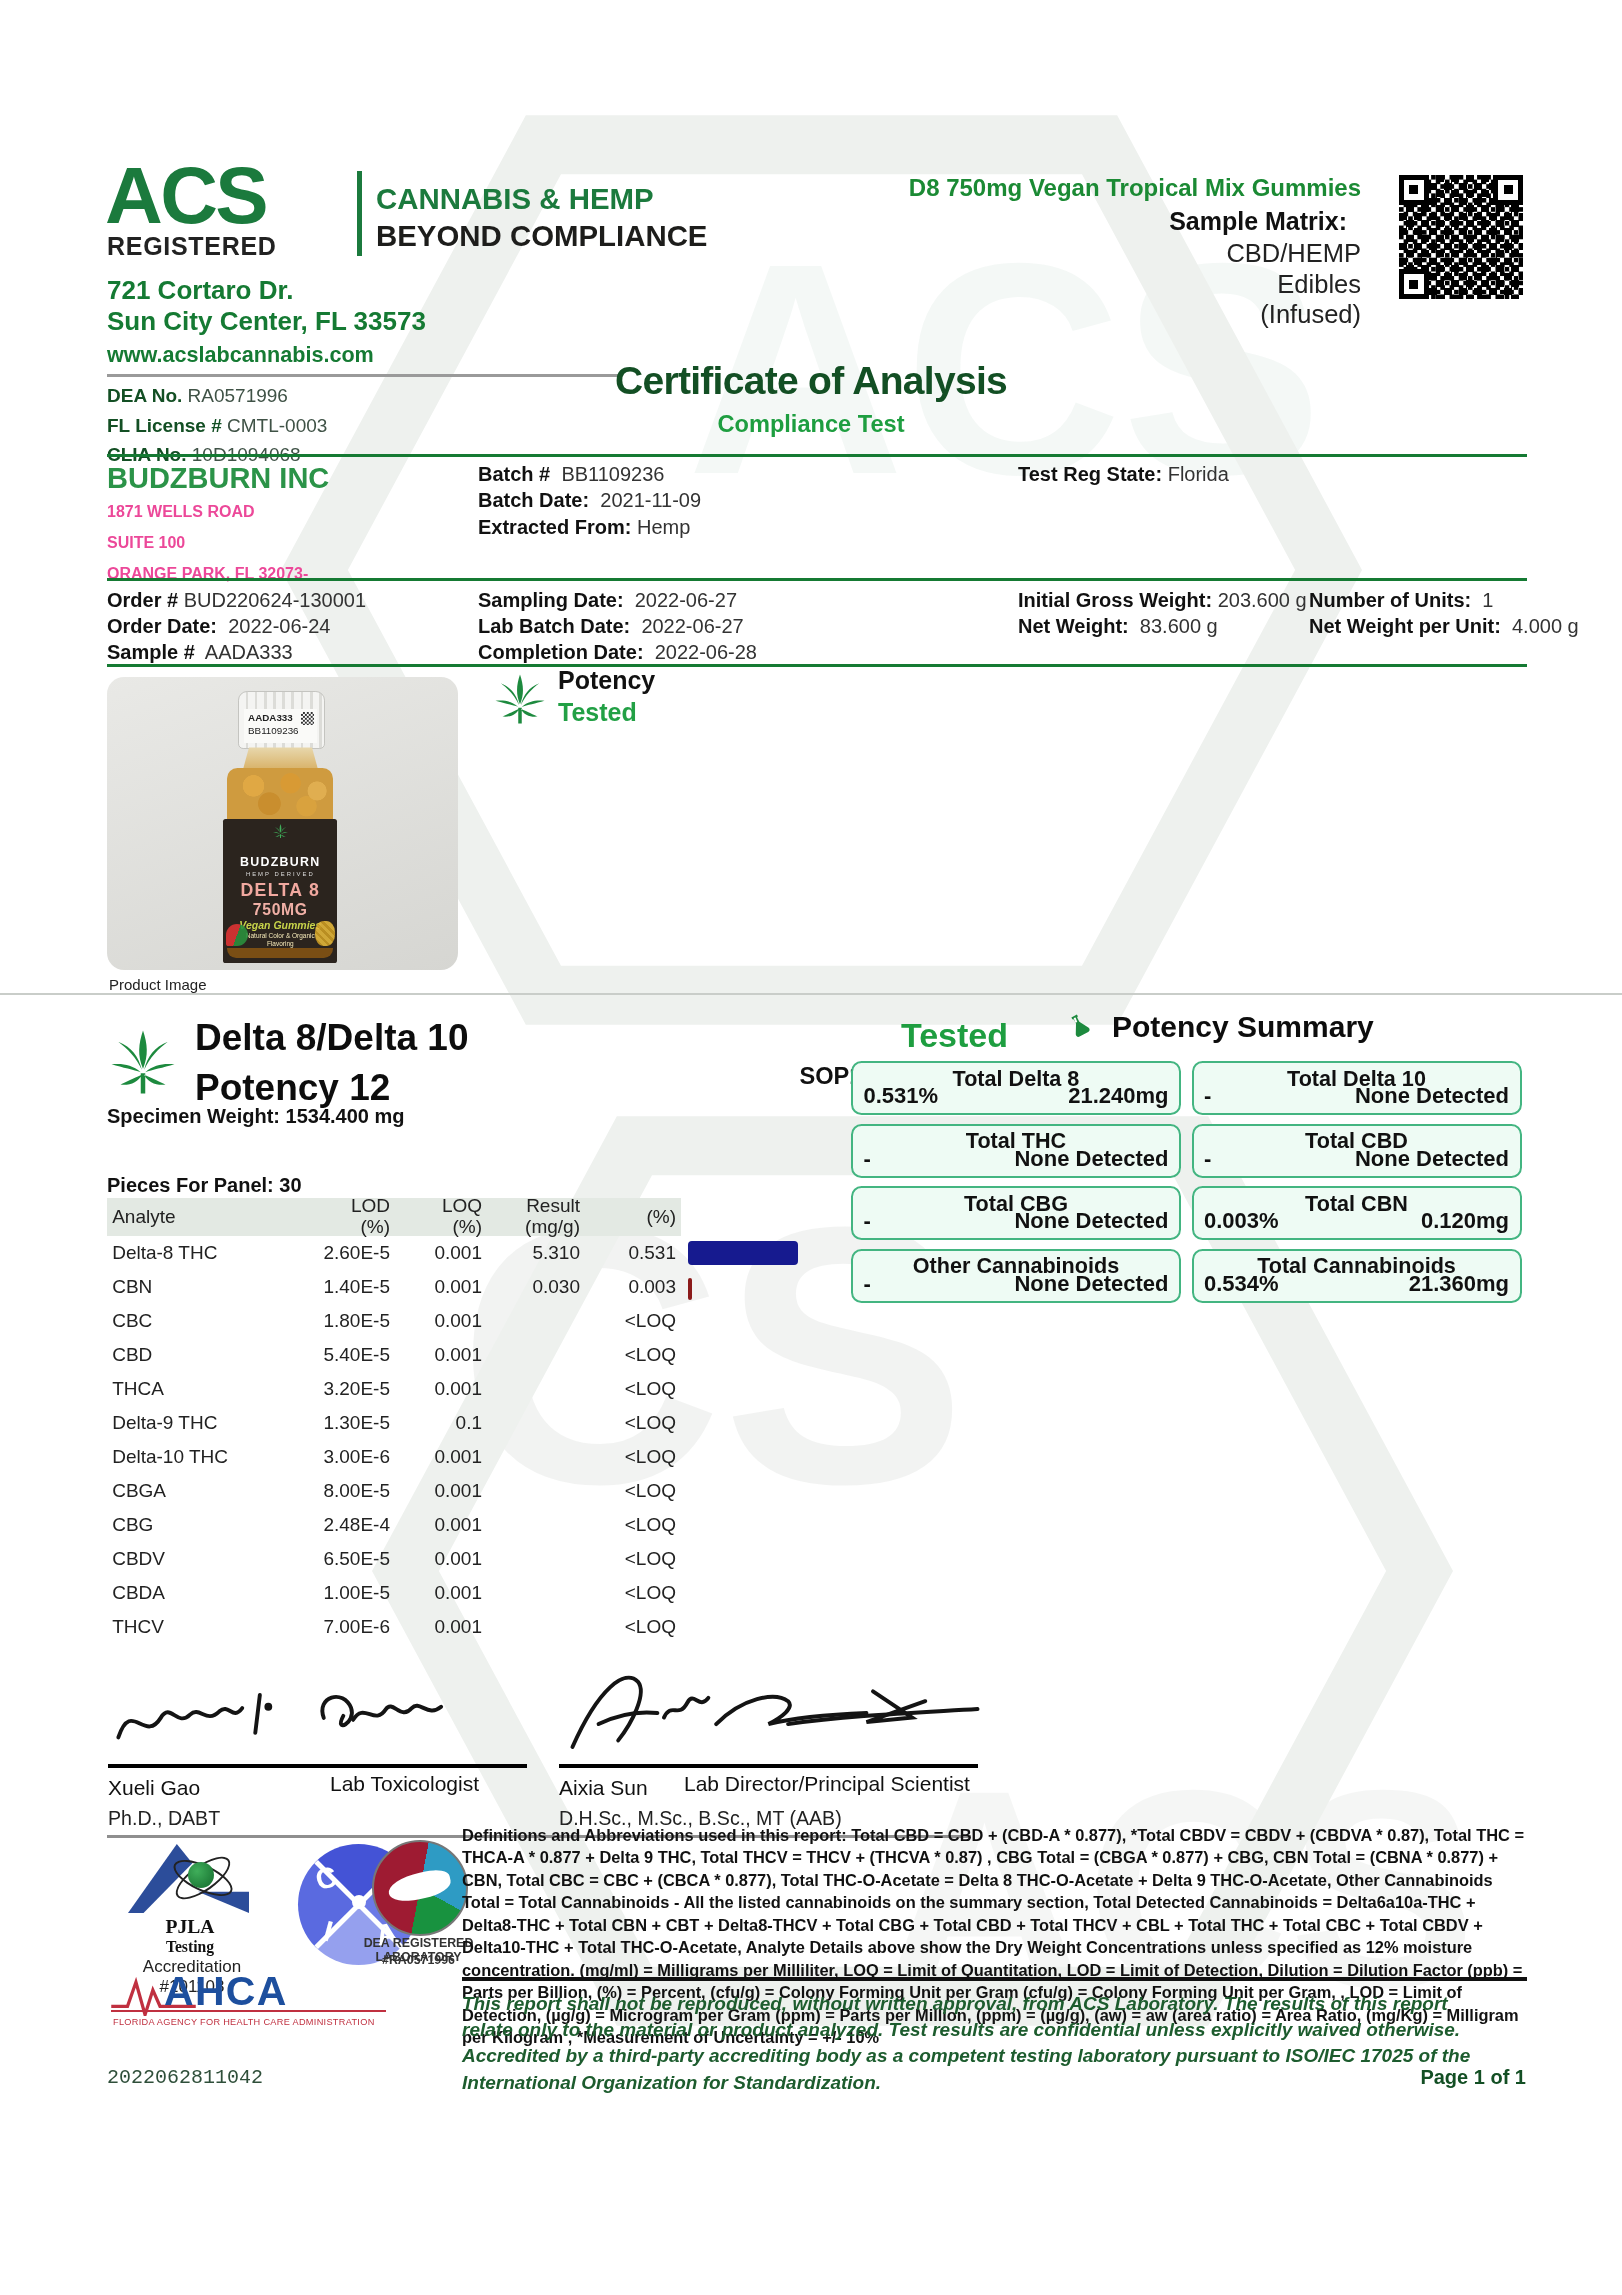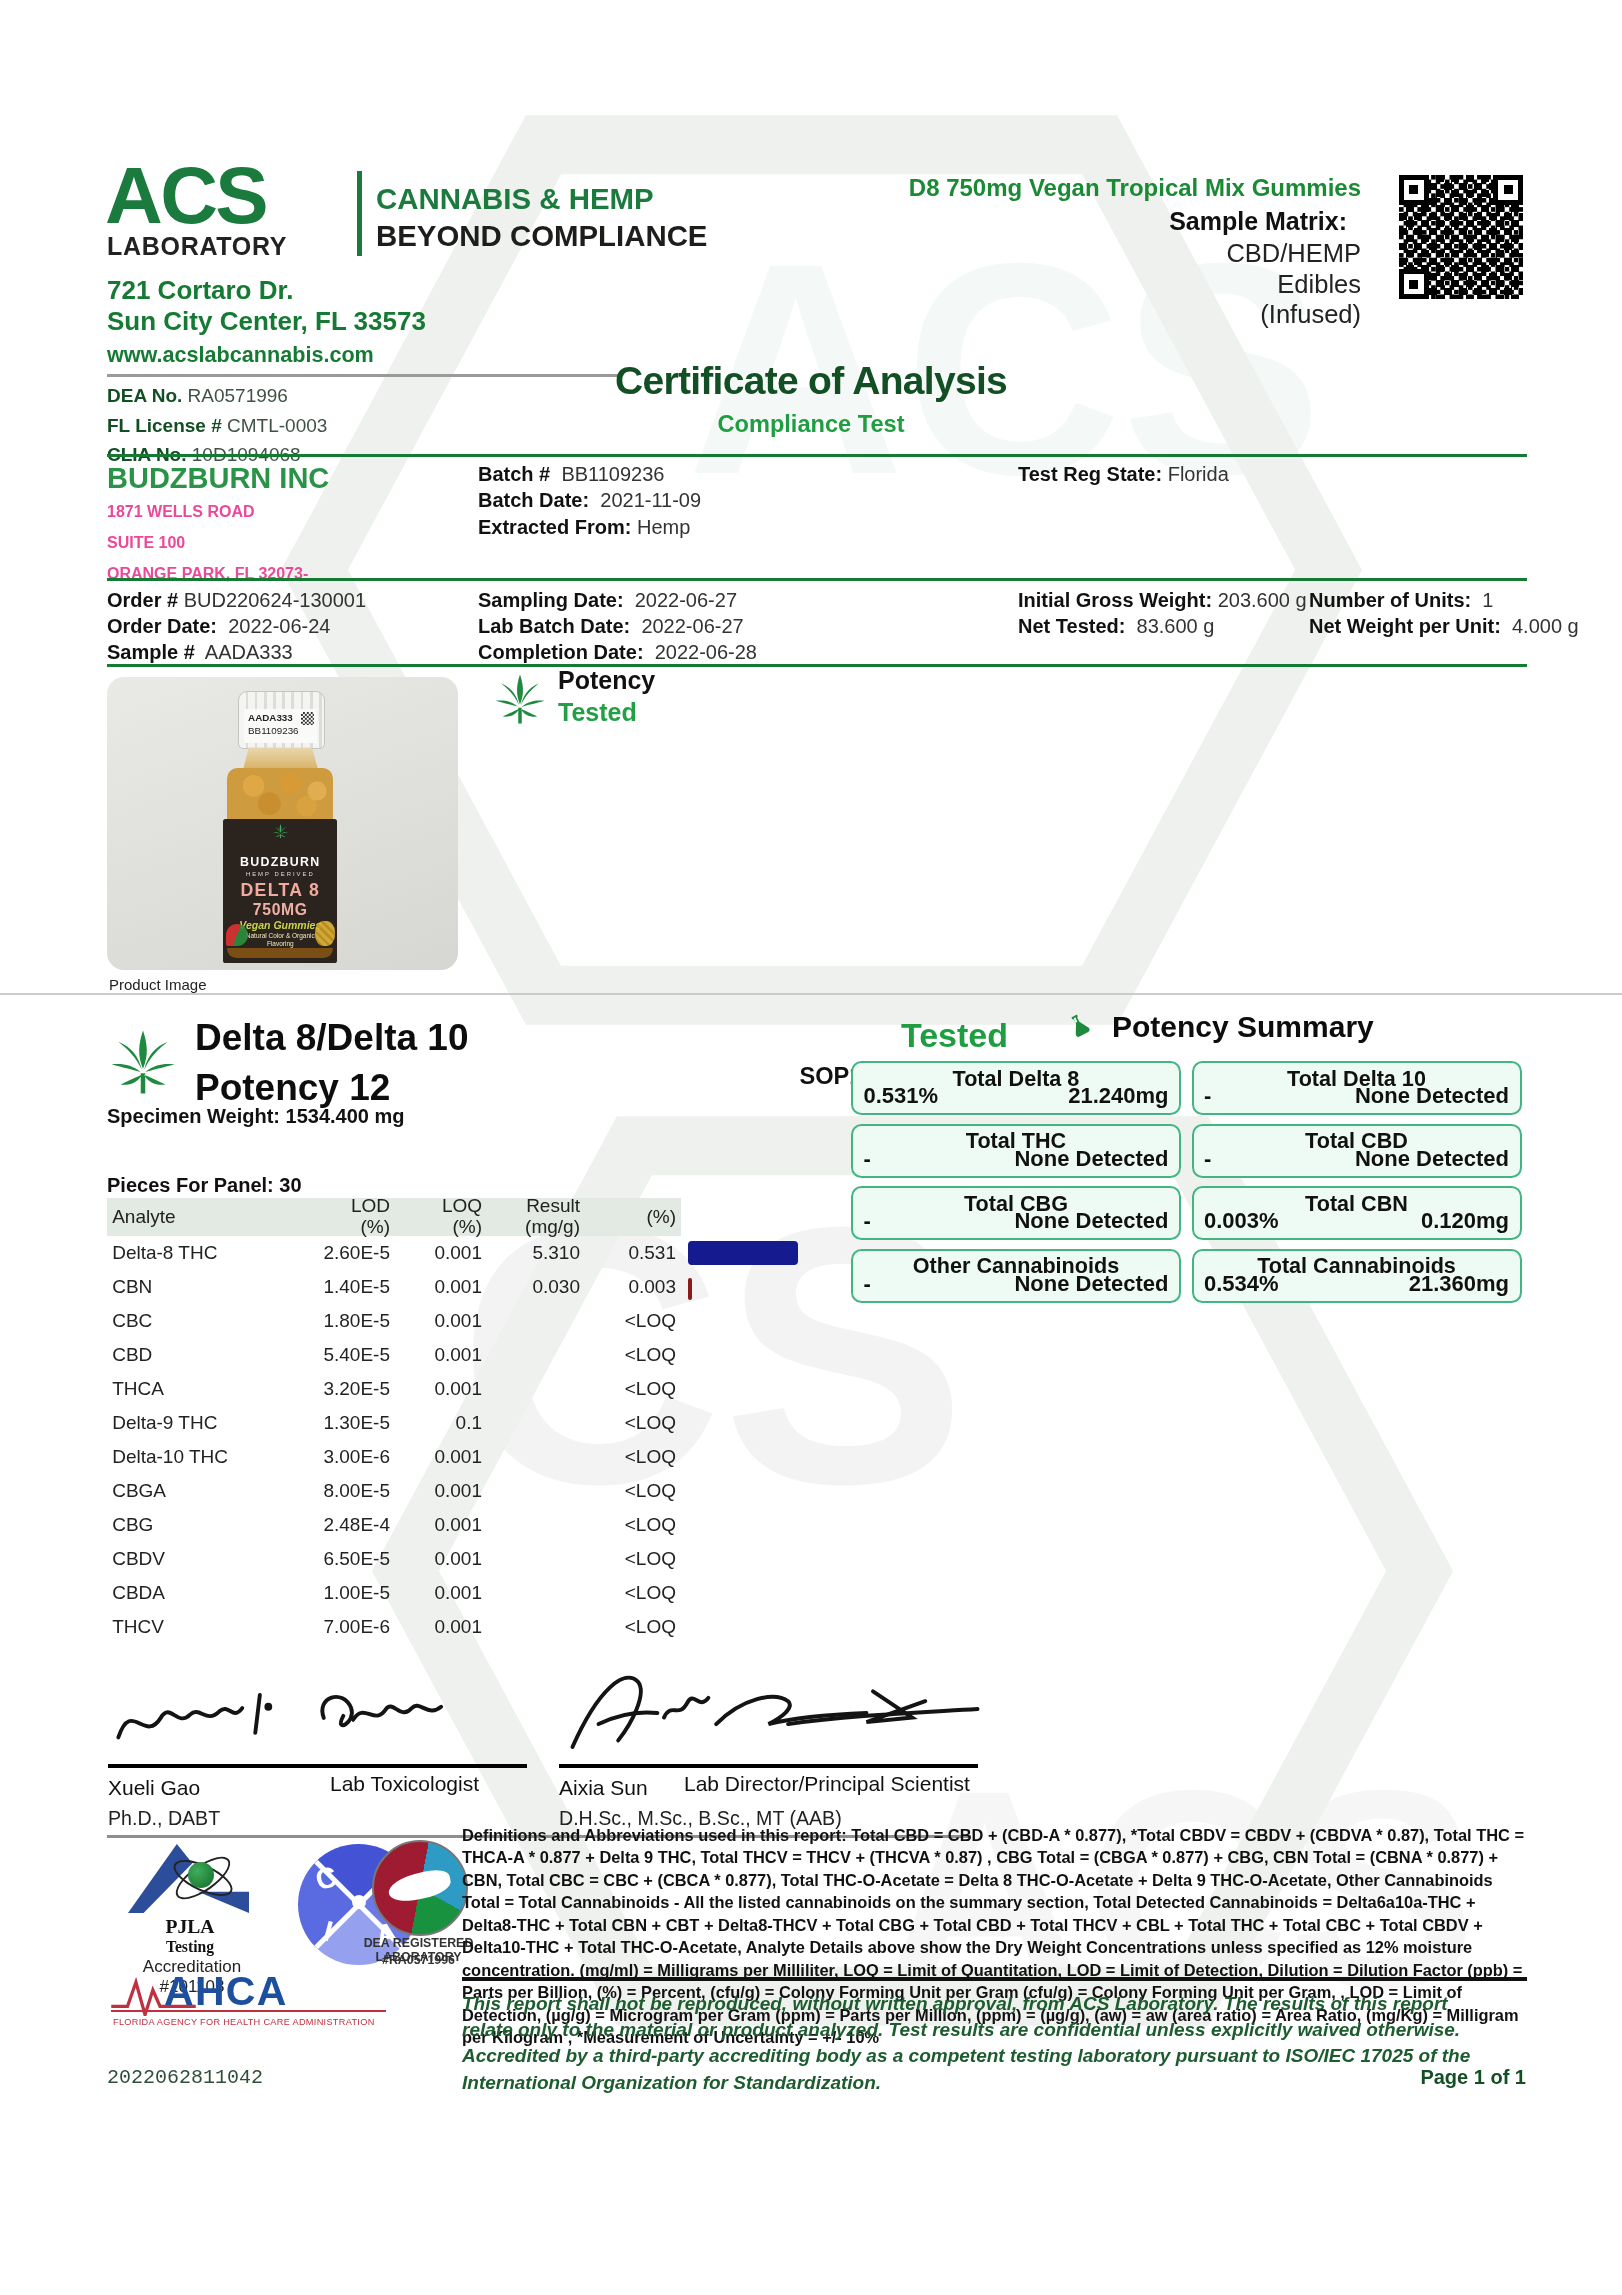--- a/index.html
+++ b/index.html
@@ -181,21 +181,21 @@
   <span class="wm wm2">CS</span>
   <span class="wm wm3">ACS</span>
   <svg class="hexwm" style="left:249px;top:79px;" width="1145" height="982" viewBox="0 0 175 150">
       <polygon points="45,10 130,10 165,75 130,140 45,140 10,75" fill="none" stroke="#eef1ee" stroke-width="9"></polygon>
     </svg>
   <svg class="hexwm" style="left:340px;top:1080px;" width="1145" height="982" viewBox="0 0 175 150">
       <polygon points="45,10 130,10 165,75 130,140 45,140 10,75" fill="none" stroke="#eef1ee" stroke-width="9"></polygon>
     </svg>
 
   <div class="abs acs-big b">ACS</div>
-  <div class="abs acs-lab b">LABORATORY</div>
+  <div class="abs acs-lab b">REGISTERED</div>
   <div class="abs logo-divider"></div>
   <div class="abs tag1 b">CANNABIS &amp; HEMP</div>
   <div class="abs tag2 b">BEYOND COMPLIANCE</div>
   <div class="abs addr1 b">721 Cortaro Dr.</div>
   <div class="abs addr2 b">Sun City Center, FL 33573</div>
   <div class="abs website b">www.acslabcannabis.com</div>
   <div class="abs grayline-top"></div>
 
   <div class="abs lic-row" style="left:107px;top:385px;">
     <span class="lic-label">DEA No.</span> <span class="lic-value">RA0571996</span>
@@ -244,21 +244,21 @@
 
   <div class="kv" style="left:107px;top:589px;"><span class="k">Order #</span> <span class="v">BUD220624-130001</span></div>
   <div class="kv" style="left:107px;top:615px;"><span class="k">Order Date:</span>&nbsp; <span class="v">2022-06-24</span></div>
   <div class="kv" style="left:107px;top:641px;"><span class="k">Sample #</span>&nbsp; <span class="v">AADA333</span></div>
 
   <div class="kv" style="left:478px;top:589px;"><span class="k">Sampling Date:</span>&nbsp; <span class="v">2022-06-27</span></div>
   <div class="kv" style="left:478px;top:615px;"><span class="k">Lab Batch Date:</span>&nbsp; <span class="v">2022-06-27</span></div>
   <div class="kv" style="left:478px;top:641px;"><span class="k">Completion Date:</span>&nbsp; <span class="v">2022-06-28</span></div>
 
   <div class="kv" style="left:1018px;top:589px;"><span class="k">Initial Gross Weight:</span> <span class="v">203.600 g</span></div>
-  <div class="kv" style="left:1018px;top:615px;"><span class="k">Net Tested:</span>&nbsp; <span class="v">83.600 g</span></div>
+  <div class="kv" style="left:1018px;top:615px;"><span class="k">Net Weight:</span>&nbsp; <span class="v">83.600 g</span></div>
 
   <div class="kv" style="left:1309px;top:589px;"><span class="k">Number of Units:</span>&nbsp; <span class="v">1</span></div>
   <div class="kv" style="left:1309px;top:615px;"><span class="k">Net Weight per Unit:</span>&nbsp; <span class="v">4.000 g</span></div>
 
   <div class="hr-green" style="top:664px;"></div>
 
   <div class="abs photo-box">
     <div class="bottle">
       <div class="cap">
         <div class="cap-sticker"><span class="b">AADA333</span><div class="cap-qr"></div><br><span>BB1109236</span></div>

